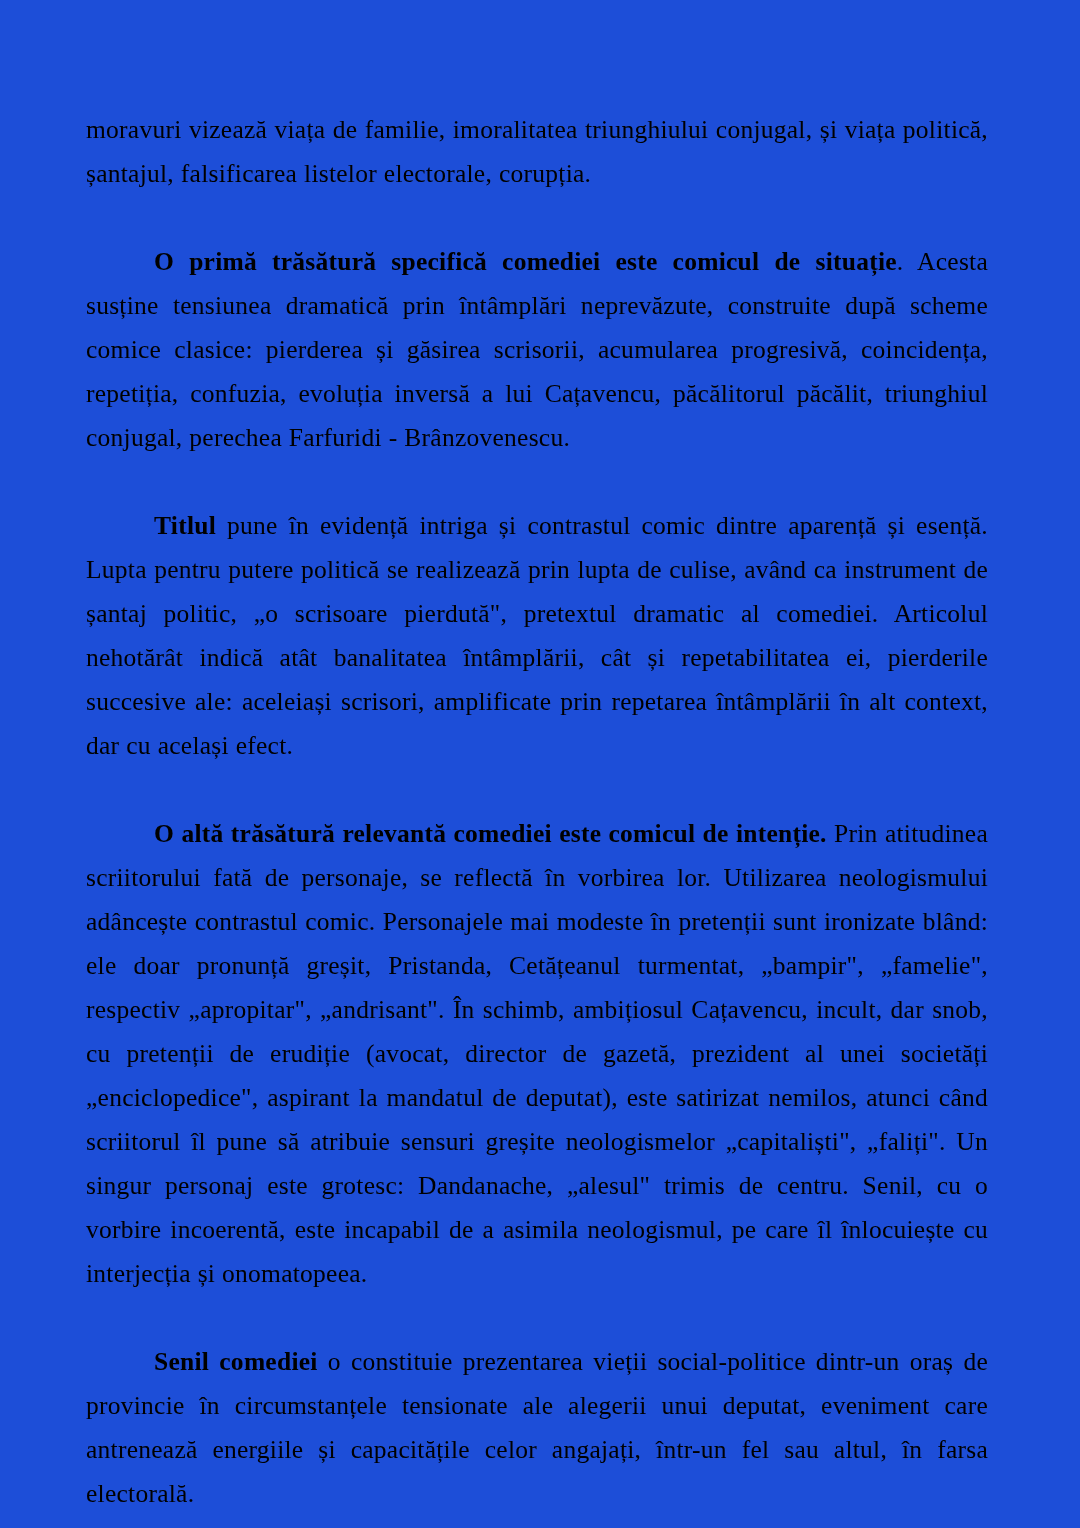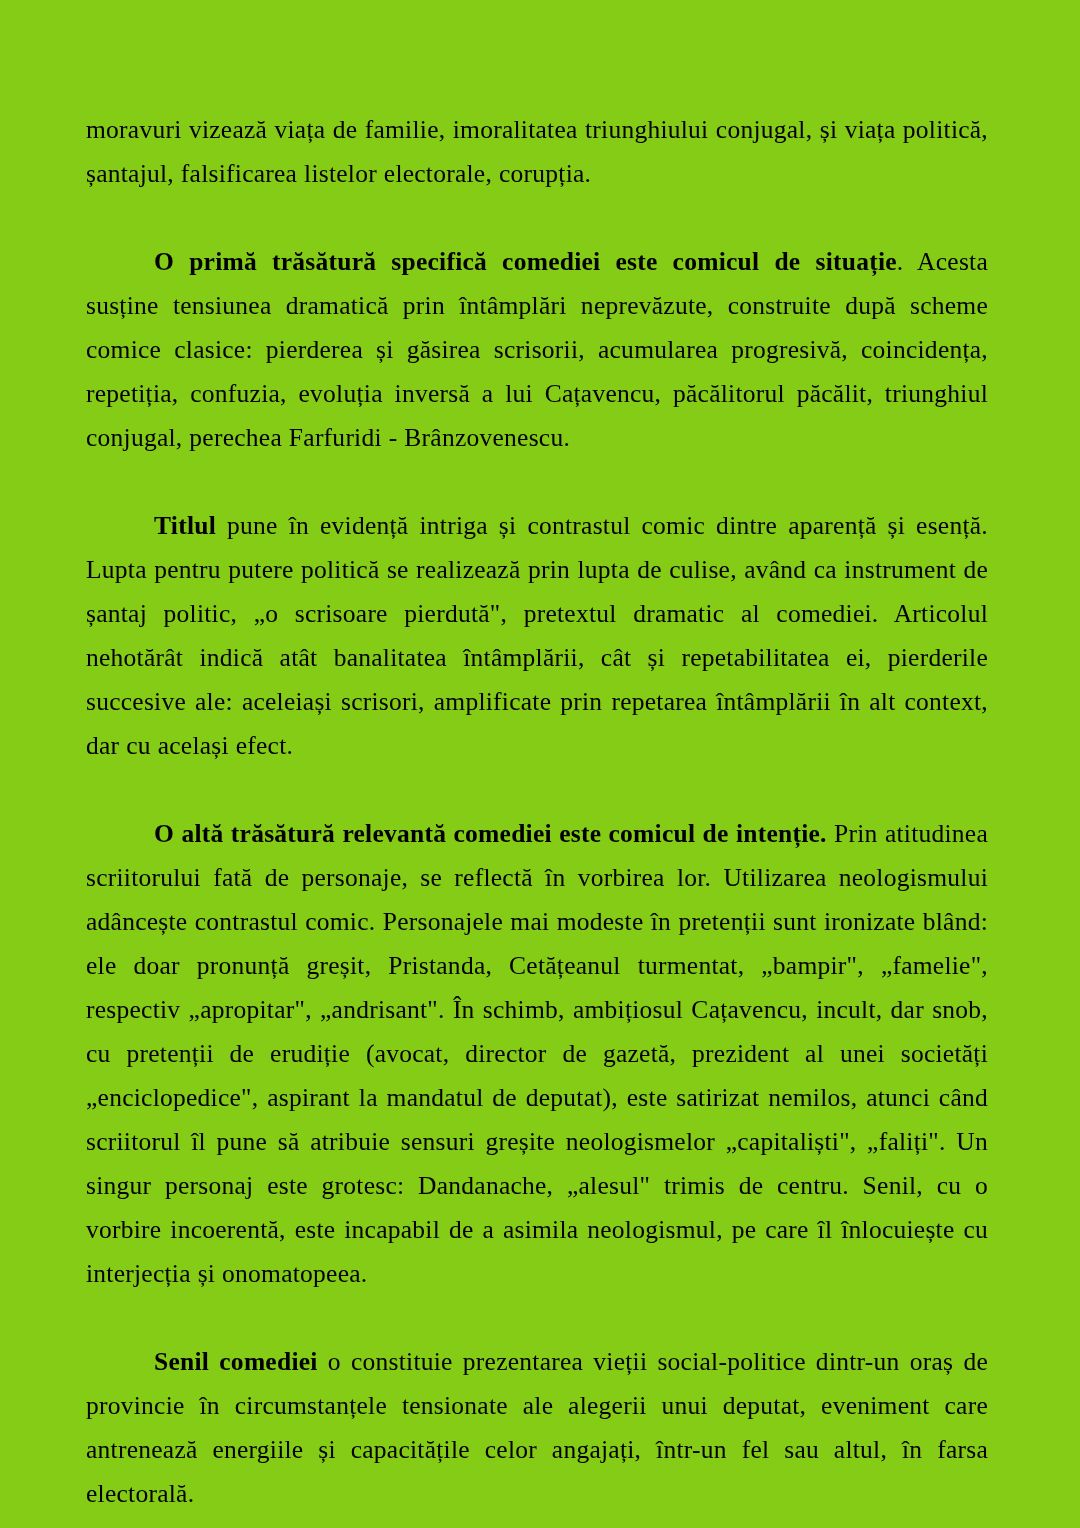--- a/index.html
+++ b/index.html
@@ -11,21 +11,21 @@
     width: 1080px;
     height: 1528px;
     overflow: hidden;
     font-family: "Liberation Serif", "DejaVu Serif", serif;
     color: #000000;
   }
   .page {
     position: relative;
     width: 1080px;
     height: 1528px;
-    background: #84cc16;
+    background: #1d4ed8;
     box-sizing: border-box;
     padding: 108px 92px 0 86px;
   }
   .doc-body {
     width: 902px;
   }
   p.para {
     margin: 0;
     font-size: 25.5px;
     line-height: 44px;

